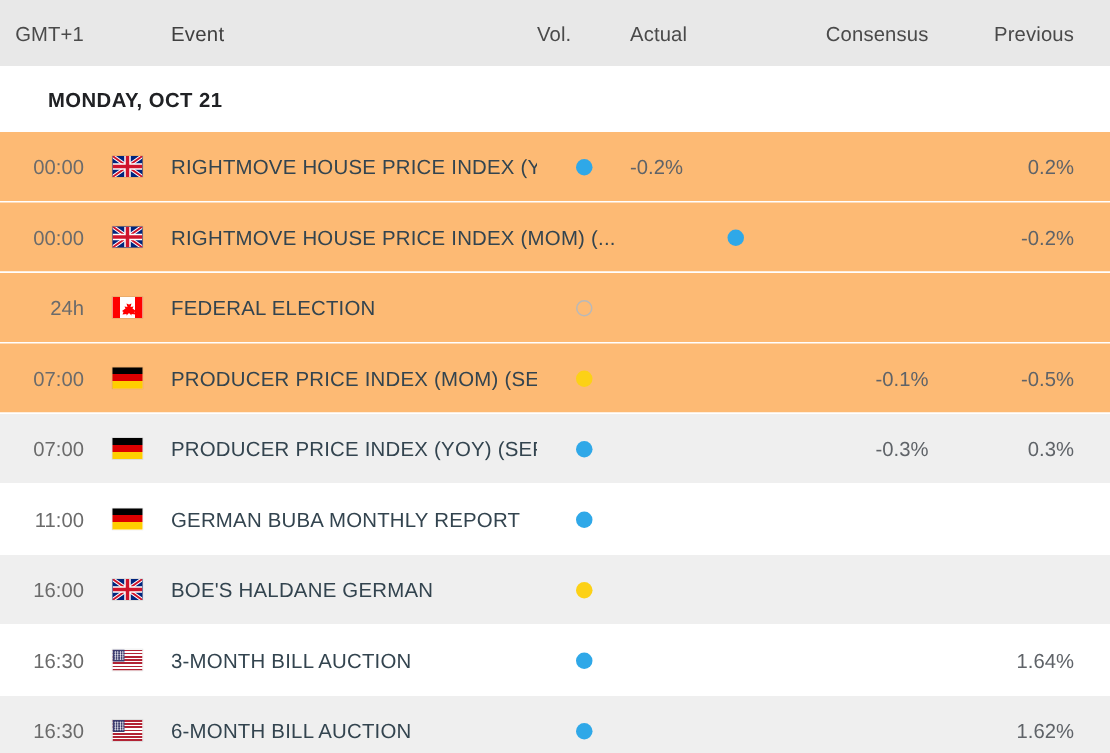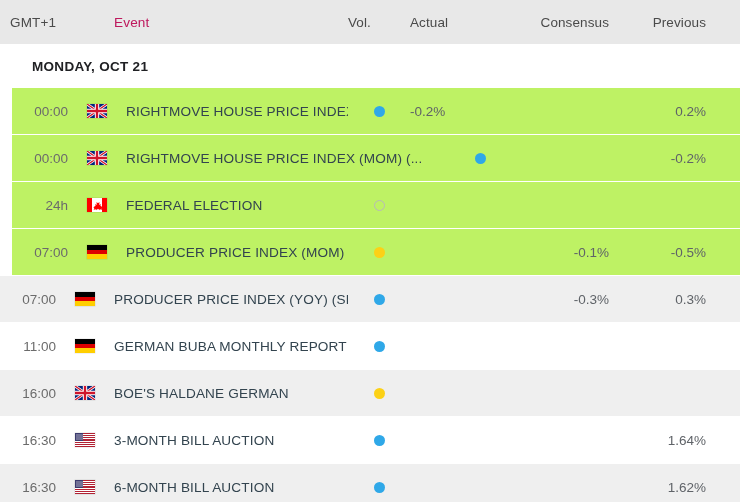--- a/index.html
+++ b/index.html
@@ -55,21 +55,21 @@
   .rows {
     display: block;
   }
   .event-row {
     display: flex;
     align-items: center;
     height: 46px;
     box-sizing: border-box;
     font-size: 13.5px;
   }
-  .event-row.shade-a { background: #bef264; margin-left: 12px; }
+  .event-row.shade-a { background: #fdba74; }
   .event-row.shade-b { background: #ffffff; }
   .event-row.shade-c { background: #efefef; }
 
   .row-sep {
     height: 1px;
     background: #ffffff;
     width: 100%;
   }
 
   
@@ -117,26 +117,26 @@
     flex: 0 0 98px;
     text-align: right;
     color: #5f6368;
     padding-right: 1px;
   }
   .col-previous {
     width: 96px;
     flex: 0 0 96px;
     text-align: right;
     color: #5f6368;
-    padding-right: 34px;
+    padding-right: 24px;
   }
 
   
   .cal-header .col-time { color: #4a4a4a; }
-  .cal-header .col-event { color: #be185d; padding-left: 0px; }
+  .cal-header .col-event { color: #404040; padding-left: 0px; }
   .cal-header .col-vol { color: #4a4a4a; justify-content: flex-start; padding-left: 8px;}
   .cal-header .col-actual,
   .cal-header .col-consensus,
   .cal-header .col-previous { color: #4a4a4a; }
 
   
   .vol-dot {
     width: 11px;
     height: 11px;
     border-radius: 50%;

